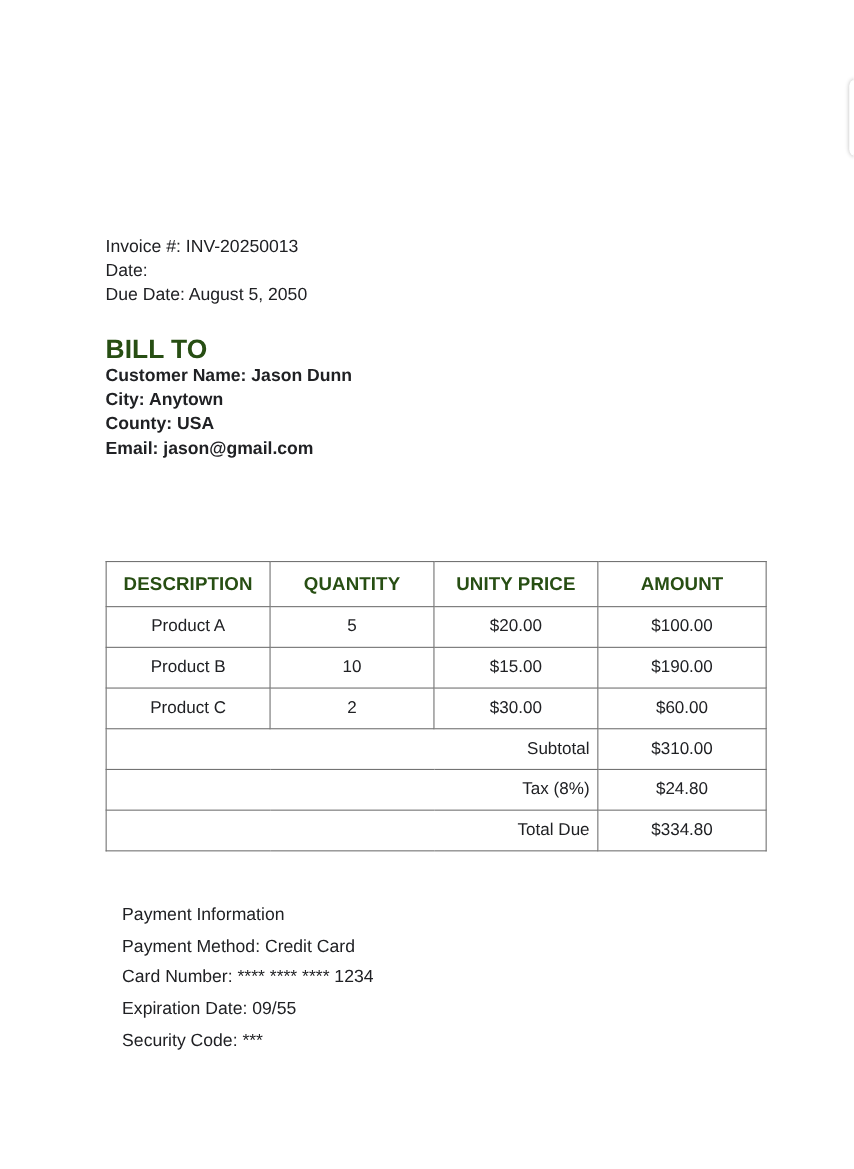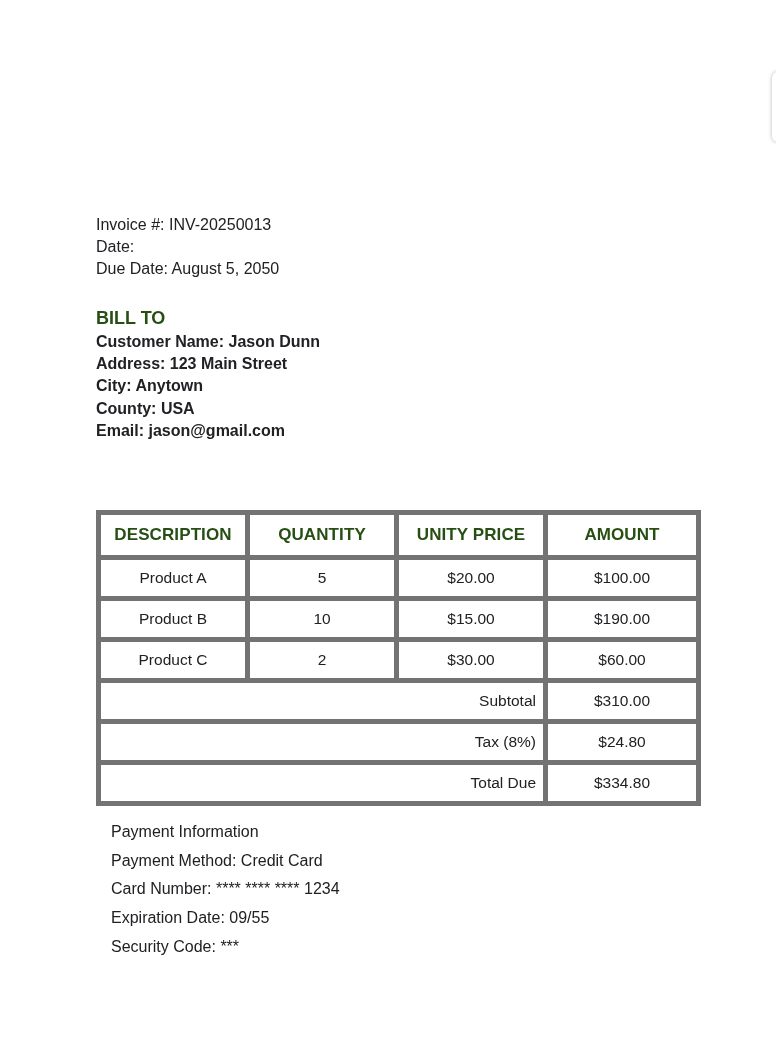--- a/index.html
+++ b/index.html
@@ -32,38 +32,38 @@
       width: 600px;
     }
     .line {
       font-size: 16px;
       line-height: 22px;
       white-space: nowrap;
     }
     .meta { margin-bottom: 0; }
     .bill-heading {
       margin-top: 27px;
-      font-size: 18px;
+      font-size: 24px;
       font-weight: bold;
       line-height: 22px;
       color: #274e13;
       height: 24px;
     }
     .bill-lines .line { line-height: 22.2px; font-weight: bold; }
     table.items {
       position: absolute;
       left: 0;
       top: 296px;
       width: 600px;
       border-collapse: collapse;
       table-layout: fixed;
       font-size: 15.5px;
     }
     table.items td, table.items th {
-      border: 5px solid #737373;
+      border: 1px solid #737373;
       text-align: center;
       padding: 0;
     }
     table.items th {
       height: 40px;
       color: #274e13;
       font-weight: bold;
       font-size: 17px;
       letter-spacing: 0.1px;
     }
@@ -90,21 +90,20 @@
 <div class="page">
   <div class="meta">
     <div class="line">Invoice #: INV-20250013</div>
     <div class="line">Date:</div>
     <div class="line">Due Date: August 5, 2050</div>
   </div>
 
   <div class="bill-heading">BILL TO</div>
   <div class="bill-lines">
     <div class="line">Customer Name: Jason Dunn</div>
-    <div class="line">Address: 123 Main Street</div>
     <div class="line">City: Anytown</div>
     <div class="line">County: USA</div>
     <div class="line">Email: jason@gmail.com</div>
   </div>
 
   <table class="items">
     <colgroup>
       <col style="width:149px">
       <col style="width:149px">
       <col style="width:149px">

